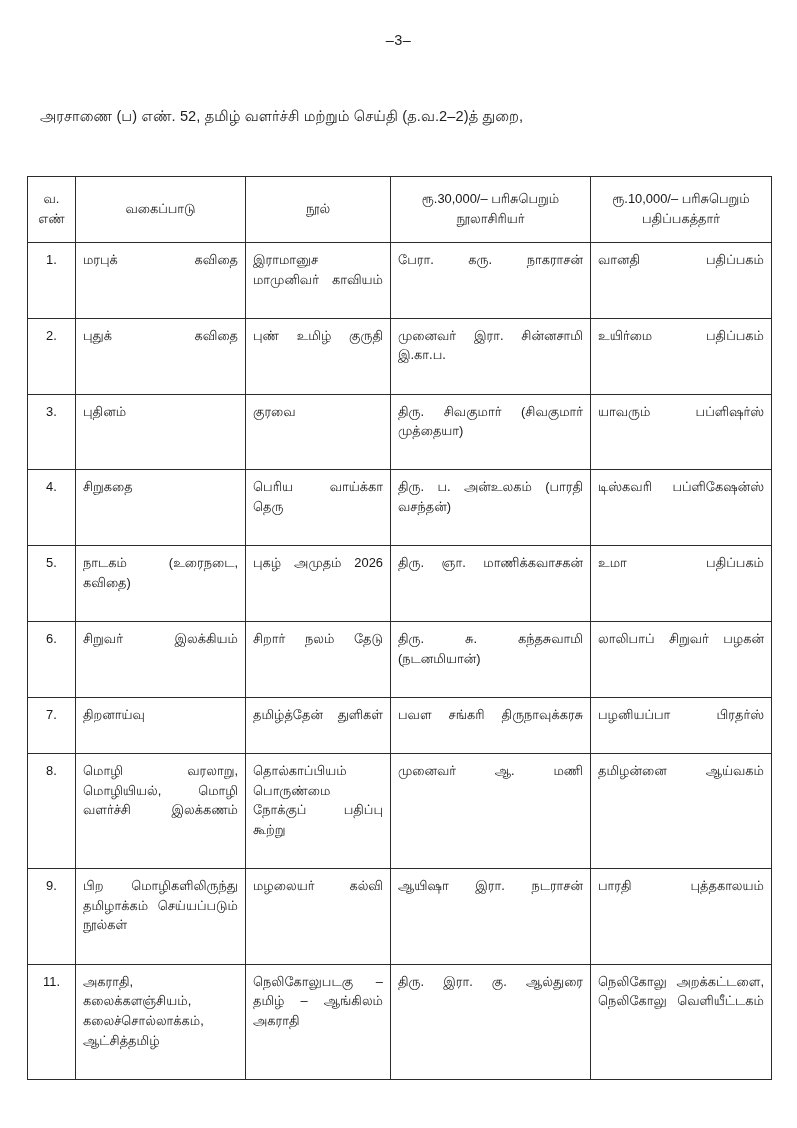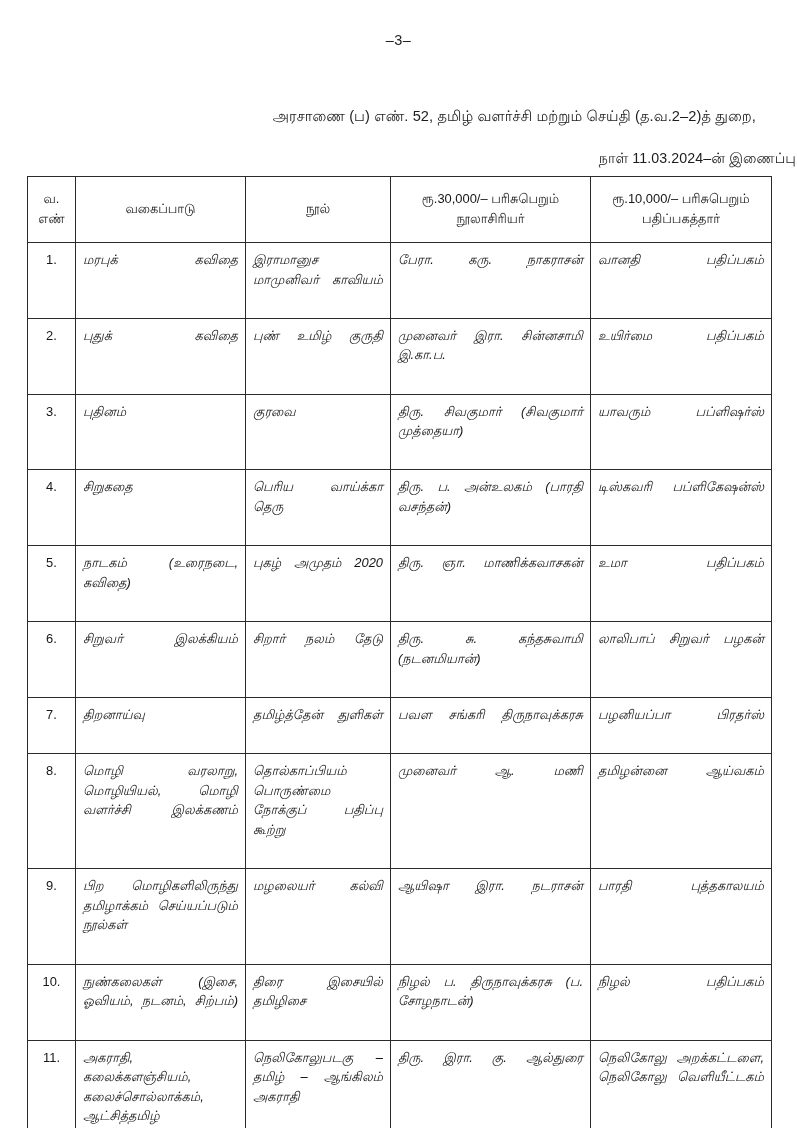--- a/index.html
+++ b/index.html
@@ -34,21 +34,21 @@
     letter-spacing: 0.5px;
     color: #222;
   }
 
   
   .heading-block {
     position: absolute;
     top: 106px;
     left: 0;
     width: 796px;
-    text-align: right;
+    text-align: left;
   }
   .go-line {
     font-size: 14.6px;
     line-height: 1.4;
     color: #1c1c1c;
     letter-spacing: 0.1px;
     padding: 0 40px;
   }
   .date-line {
     margin-top: 24px;
@@ -103,41 +103,39 @@
     text-justify: inter-word;
   }
   td.auth {
     text-align: left;
   }
   
   .jline {
     display: block;
     text-align: justify;
     text-justify: inter-word;
-    font-style: italic;
   }
   .jline::after {
     content: "";
     display: inline-block;
     width: 100%;
     height: 0;
   }
 
   .hdr-sub { display: block; }
 </style>
 </head>
 <body>
 
 <div class="page">
 
   <div class="page-number">–3–</div>
 
   <div class="heading-block">
     <div class="go-line">அரசாணை (ப) எண். 52, தமிழ் வளர்ச்சி மற்றும் செய்தி (த.வ.2–2)த் துறை,</div>
-    <div class="date-line">நாள் 11.03.2024–ன் இணைப்பு</div>
   </div>
 
   <div class="table-wrap">
     <table class="annex">
       <colgroup>
         <col class="c-sno">
         <col class="c-cat">
         <col class="c-book">
         <col class="c-auth">
         <col class="c-pub">
@@ -221,21 +219,21 @@
             <td class="pub">
               <span class="jline">டிஸ்கவரி பப்ளிகேஷன்ஸ்</span>
             </td>
           </tr>
           <tr>
             <td class="sno">5.</td>
             <td class="cat">
               <span class="jline">நாடகம் (உரைநடை, கவிதை)</span>
             </td>
             <td class="book">
-              <span class="jline">புகழ் அமுதம் 2020</span>
+              <span class="jline">புகழ் அமுதம் 2026</span>
             </td>
             <td class="auth">
               <span class="jline">திரு. ஞா. மாணிக்கவாசகன்</span>
             </td>
             <td class="pub">
               <span class="jline">உமா பதிப்பகம்</span>
             </td>
           </tr>
           <tr>
             <td class="sno">6.</td>
@@ -288,35 +286,20 @@
               <span class="jline">பிற மொழிகளிலிருந்து தமிழாக்கம் செய்யப்படும் நூல்கள்</span>
             </td>
             <td class="book">
               <span class="jline">மழலையர் கல்வி</span>
             </td>
             <td class="auth">
               <span class="jline">ஆயிஷா இரா. நடராசன்</span>
             </td>
             <td class="pub">
               <span class="jline">பாரதி புத்தகாலயம்</span>
-            </td>
-          </tr>
-          <tr>
-            <td class="sno">10.</td>
-            <td class="cat">
-              <span class="jline">நுண்கலைகள் (இசை, ஓவியம், நடனம், சிற்பம்)</span>
-            </td>
-            <td class="book">
-              <span class="jline">திரை இசையில் தமிழிசை</span>
-            </td>
-            <td class="auth">
-              <span class="jline">நிழல் ப. திருநாவுக்கரசு (ப. சோழநாடன்)</span>
-            </td>
-            <td class="pub">
-              <span class="jline">நிழல் பதிப்பகம்</span>
             </td>
           </tr>
           <tr>
             <td class="sno">11.</td>
             <td class="cat">
               <span class="jline">அகராதி, கலைக்களஞ்சியம், கலைச்சொல்லாக்கம், ஆட்சித்தமிழ்</span>
             </td>
             <td class="book">
               <span class="jline">நெலிகோலுபடகு – தமிழ் – ஆங்கிலம் அகராதி</span>
             </td>

